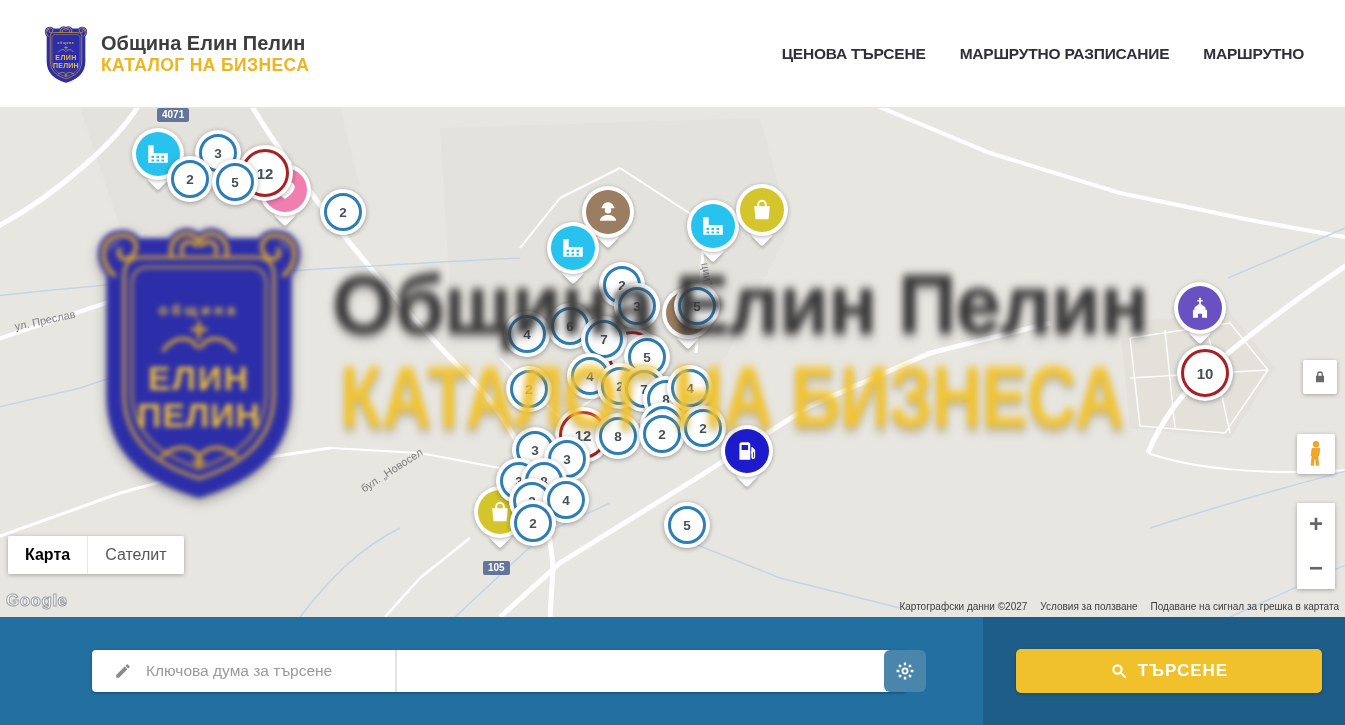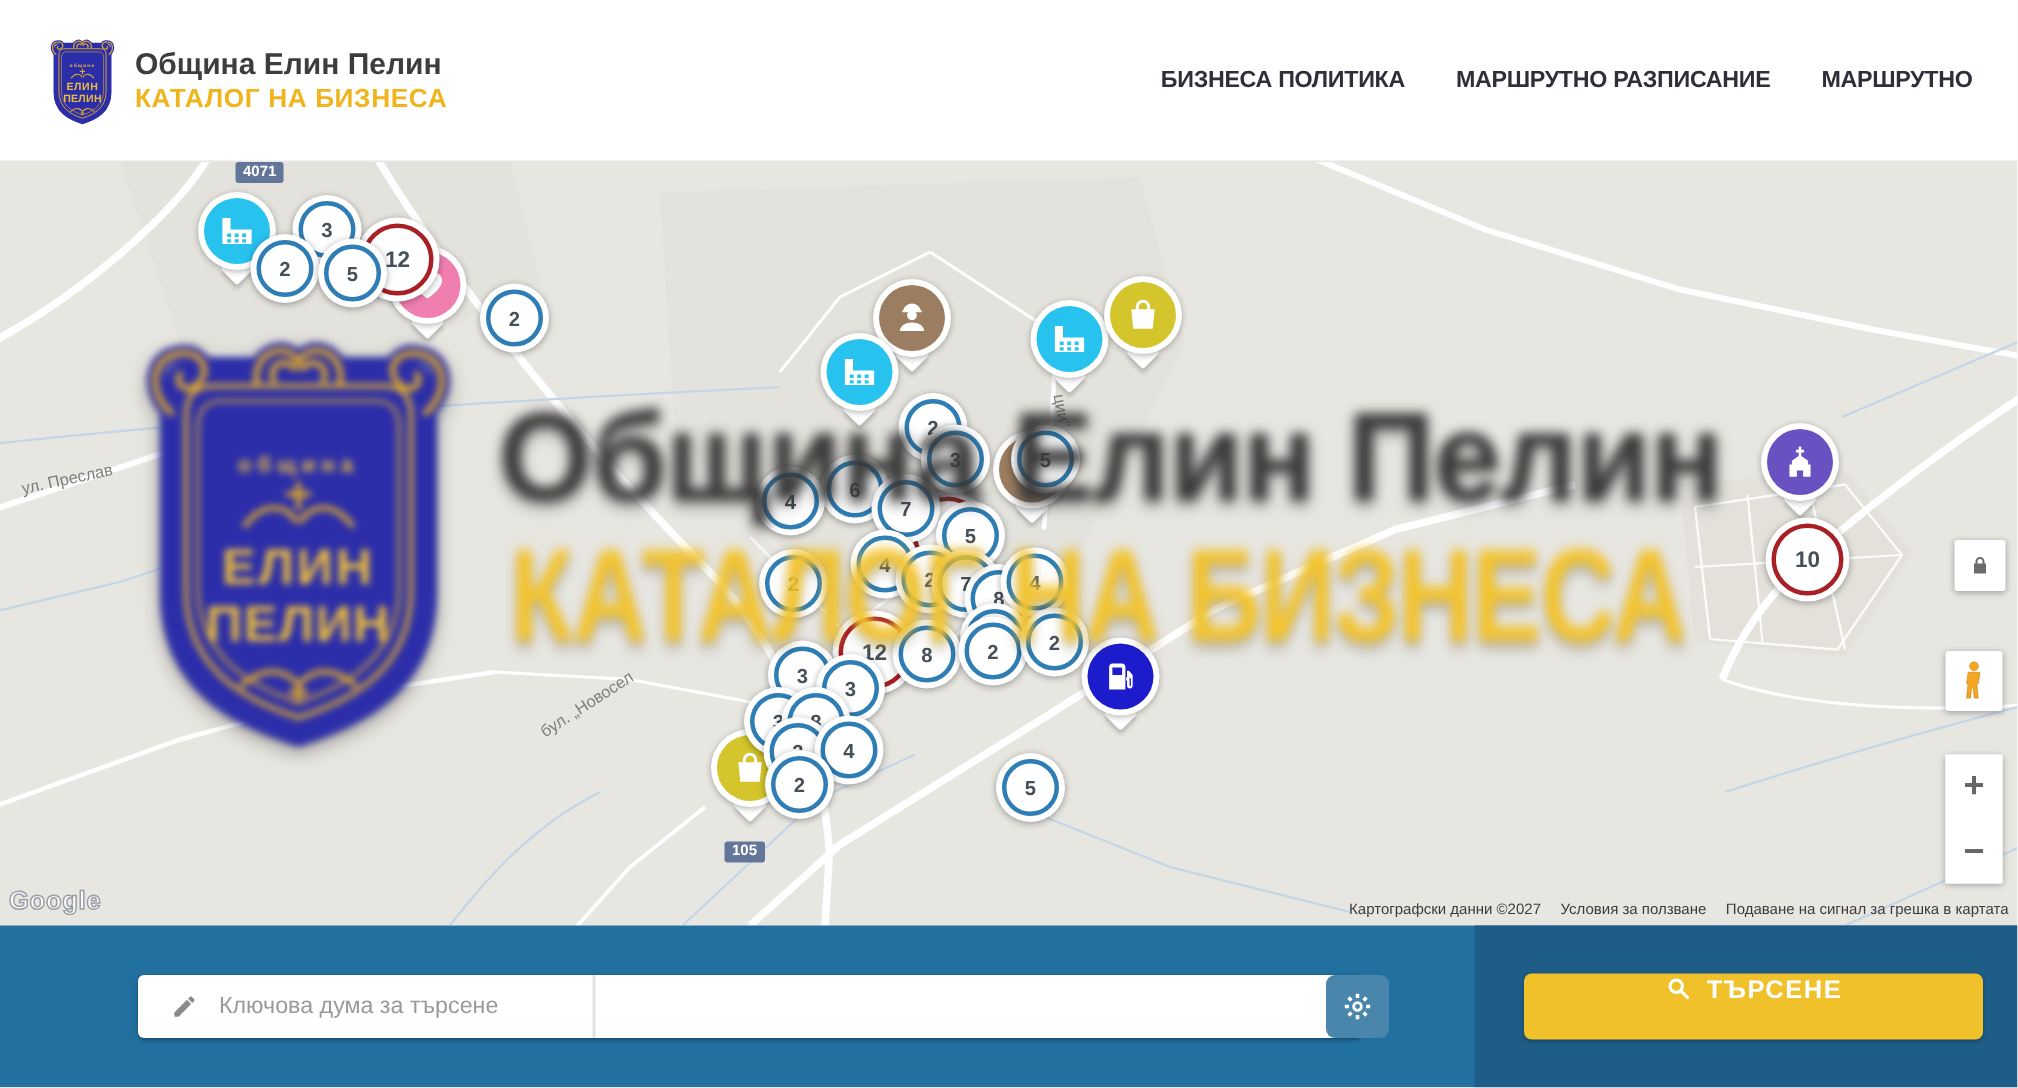--- a/index.html
+++ b/index.html
@@ -3,21 +3,21 @@
 <meta charset="utf-8">
 <style>
   html,body{margin:0;padding:0;background:#fff;}
   *{box-sizing:border-box;}
   .screen{position:relative;width:1345px;height:725px;overflow:hidden;
     font-family:"Liberation Sans",sans-serif;background:#fff;}
 
   
   header{position:absolute;top:0;left:0;width:1345px;height:108px;background:#fff;
     border-bottom:1px solid #e6e6e6;display:flex;align-items:center;
-    justify-content:space-between;padding:0 30px;z-index:40;}
+    justify-content:space-between;padding:0 41px;z-index:40;}
   .logo{display:flex;align-items:center;gap:10px;cursor:pointer;}
   .emblem-sm{width:50px;height:62px;}
   .logo-title{font-size:20px;font-weight:bold;color:#3d3d3d;line-height:1.15;}
   .logo-subtitle{font-size:17.5px;font-weight:bold;color:#f0b51c;letter-spacing:.4px;}
   nav{display:flex;gap:34px;}
   nav a{font-size:15.5px;font-weight:bold;color:#2f2f3a;text-decoration:none;
     letter-spacing:-.2px;white-space:nowrap;}
 
   
   .map{position:absolute;top:108px;left:0;width:1345px;height:509px;
@@ -92,21 +92,21 @@
     color:#8f8f8f;font-size:15.5px;padding:0 20px;cursor:pointer;}
   .field-select.cat{flex:0 0 253px;}
   .field-select.loc{flex:0 0 256px;}
   .caret{position:absolute;right:18px;top:19px;width:0;height:0;
     border-left:5px solid transparent;border-right:5px solid transparent;border-top:6px solid #8a8a8a;}
   .gear-btn{position:absolute;left:884px;top:33px;width:42px;height:42px;background:#4a85ab;
     border:none;border-radius:6px;display:flex;align-items:center;justify-content:center;cursor:pointer;}
   .gear-btn svg{width:22px;height:22px;}
   .search-btn{position:absolute;left:1016px;top:32px;width:306px;height:44px;background:#f1c12b;
     border:none;border-radius:5px;color:#fff;font-size:17px;font-weight:bold;letter-spacing:1px;
-    display:flex;justify-content:center;gap:10px;cursor:pointer;
+    display:flex;align-items:center;justify-content:center;gap:10px;cursor:pointer;
     box-shadow:0 1px 3px rgba(0,0,0,.3);font-family:"Liberation Sans",sans-serif;}
   .search-btn svg{width:18px;height:18px;}
 </style>
 </head>
 <body>
 
 <svg width="0" height="0" style="position:absolute">
   <symbol id="emblem" viewBox="0 0 240 300">
     <g fill="none" stroke="#2b2da8" stroke-width="11" stroke-linecap="round">
       <path d="M34,64 C18,50 20,26 40,24 C56,22 62,38 50,46 C43,50 36,45 40,38"></path>
@@ -146,21 +146,21 @@
     <div class="logo">
       <svg class="emblem-sm">
           <use href="#emblem"></use>
         </svg>
       <div class="logo-text">
         <div class="logo-title">Община Елин Пелин</div>
         <div class="logo-subtitle">КАТАЛОГ НА БИЗНЕСА</div>
       </div>
     </div>
     <nav id="main-nav">
-        <a href="#">БИЗНЕСА ПОЛИТИКА</a>
+        <a href="#">ЦЕНОВА ТЪРСЕНЕ</a>
         <a href="#">МАРШРУТНО РАЗПИСАНИЕ</a>
         <a href="#">МАРШРУТНО</a>
       </nav>
   </header>
 
   <div class="map">
     <svg class="roads" width="1345" height="509" viewBox="0 0 1345 509">
       <g fill="#dedbd4">
         <polygon points="440,20 760,10 790,120 720,260 560,300 450,180" opacity=".4"></polygon>
         <polygon points="80,0 340,0 360,80 240,140 120,120" opacity=".35"></polygon>
@@ -465,20 +465,24 @@
           </div>
         </div>
       </div>
 
     <svg class="wm-emblem">
         <use href="#emblem"></use>
       </svg>
     <div class="wm-line1">Община Елин Пелин</div>
     <div class="wm-line2">КАТАЛОГ НА БИЗНЕСА</div>
 
+    <div class="maptype">
+      <button class="active">Карта</button>
+      <button class="inactive">Сателит</button>
+    </div>
 
     <div class="google-logo">Google</div>
     <div class="attribution" id="attribution">
         <span>Картографски данни ©2027</span>
         <a href="#">Условия за ползване</a>
         <a href="#">Подаване на сигнал за грешка в картата</a>
       </div>
 
     <div class="ctrl ctrl-lock">
       <svg viewBox="0 0 24 24">

